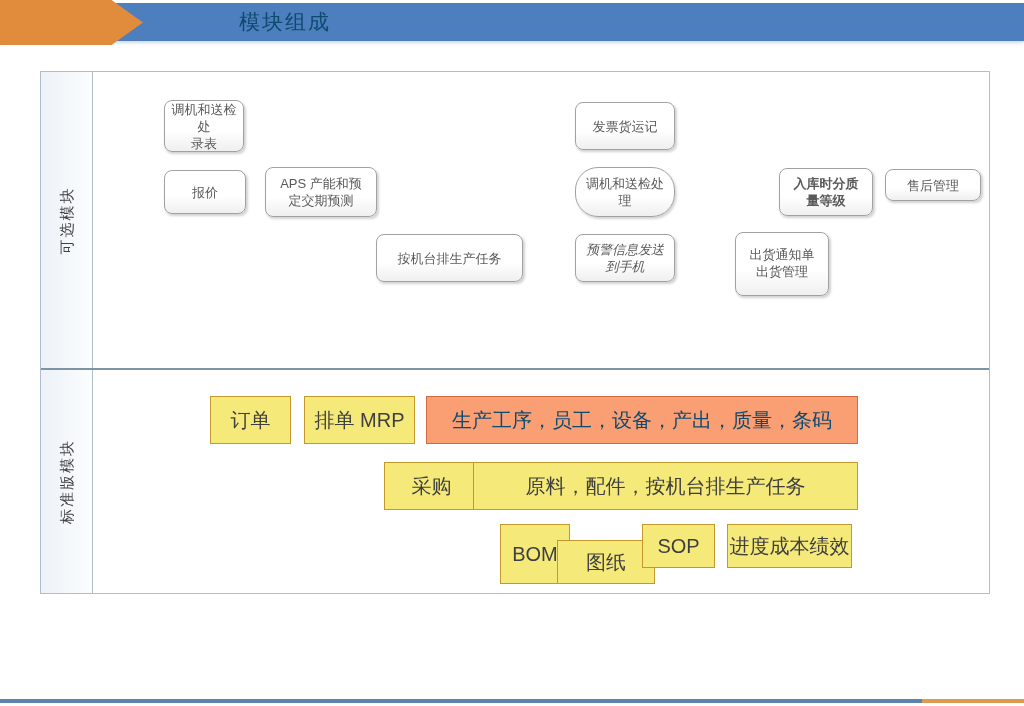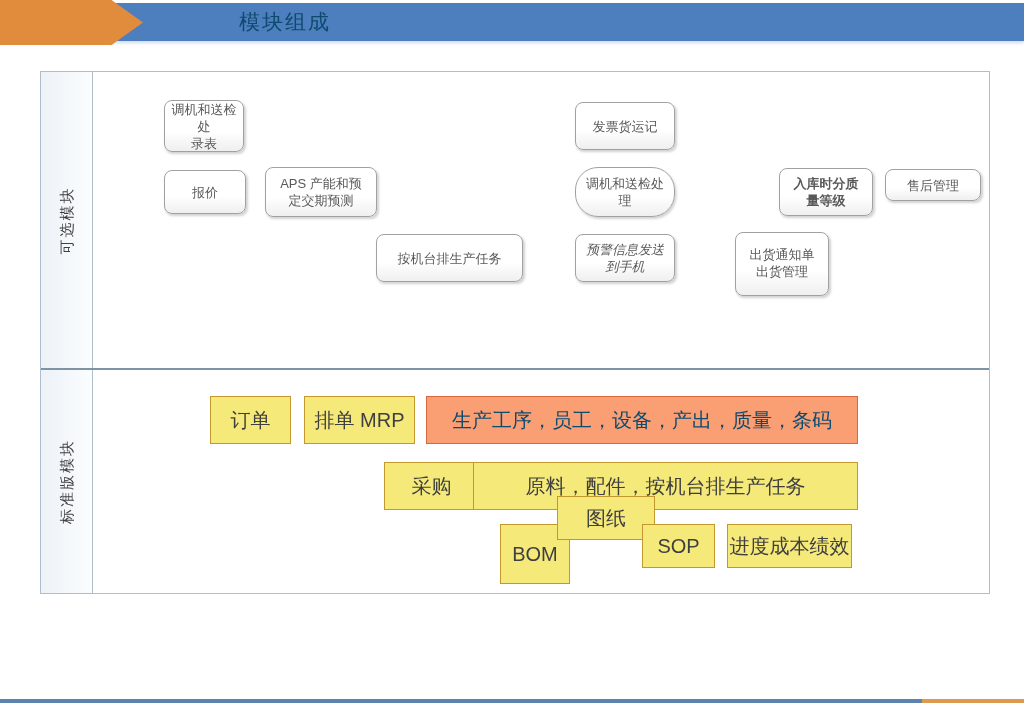--- a/index.html
+++ b/index.html
@@ -102,21 +102,21 @@
     <div class="gbox" style="left:844px;top:97px;width:96px;height:32px;">售后管理</div>
     <div class="gbox" style="left:694px;top:160px;width:94px;height:64px;font-family:Liberation Mono, monospace;">出货通知单
 出货管理</div>
 
     <div class="ybox" style="left:169px;top:324px;width:81px;height:48px;">订单</div>
     <div class="ybox" style="left:263px;top:324px;width:111px;height:48px;">排单 MRP</div>
     <div class="obox" style="left:385px;top:324px;width:432px;height:48px;">生产工序，员工，设备，产出，质量，条码</div>
     <div class="ybox" style="left:327px;top:390px;width:95px;height:48px;margin-left:16px;">采购</div>
     <div class="ybox" style="left:432px;top:390px;width:385px;height:48px;">原料，配件，按机台排生产任务</div>
     <div class="ybox" style="left:415px;top:452px;width:70px;height:60px;margin-left:44px;">BOM</div>
-    <div class="ybox" style="left:516px;top:424px;width:98px;height:44px;">图纸</div>
+    <div class="ybox" style="left:516px;top:468px;width:98px;height:44px;">图纸</div>
     <div class="ybox" style="left:601px;top:452px;width:73px;height:44px;">SOP</div>
     <div class="ybox" style="left:686px;top:452px;width:125px;height:44px;">进度成本绩效</div>
 
   </div>
 
   <div class="footer-blue"></div>
   <div class="footer-orange"></div>
 
 </div>
 

